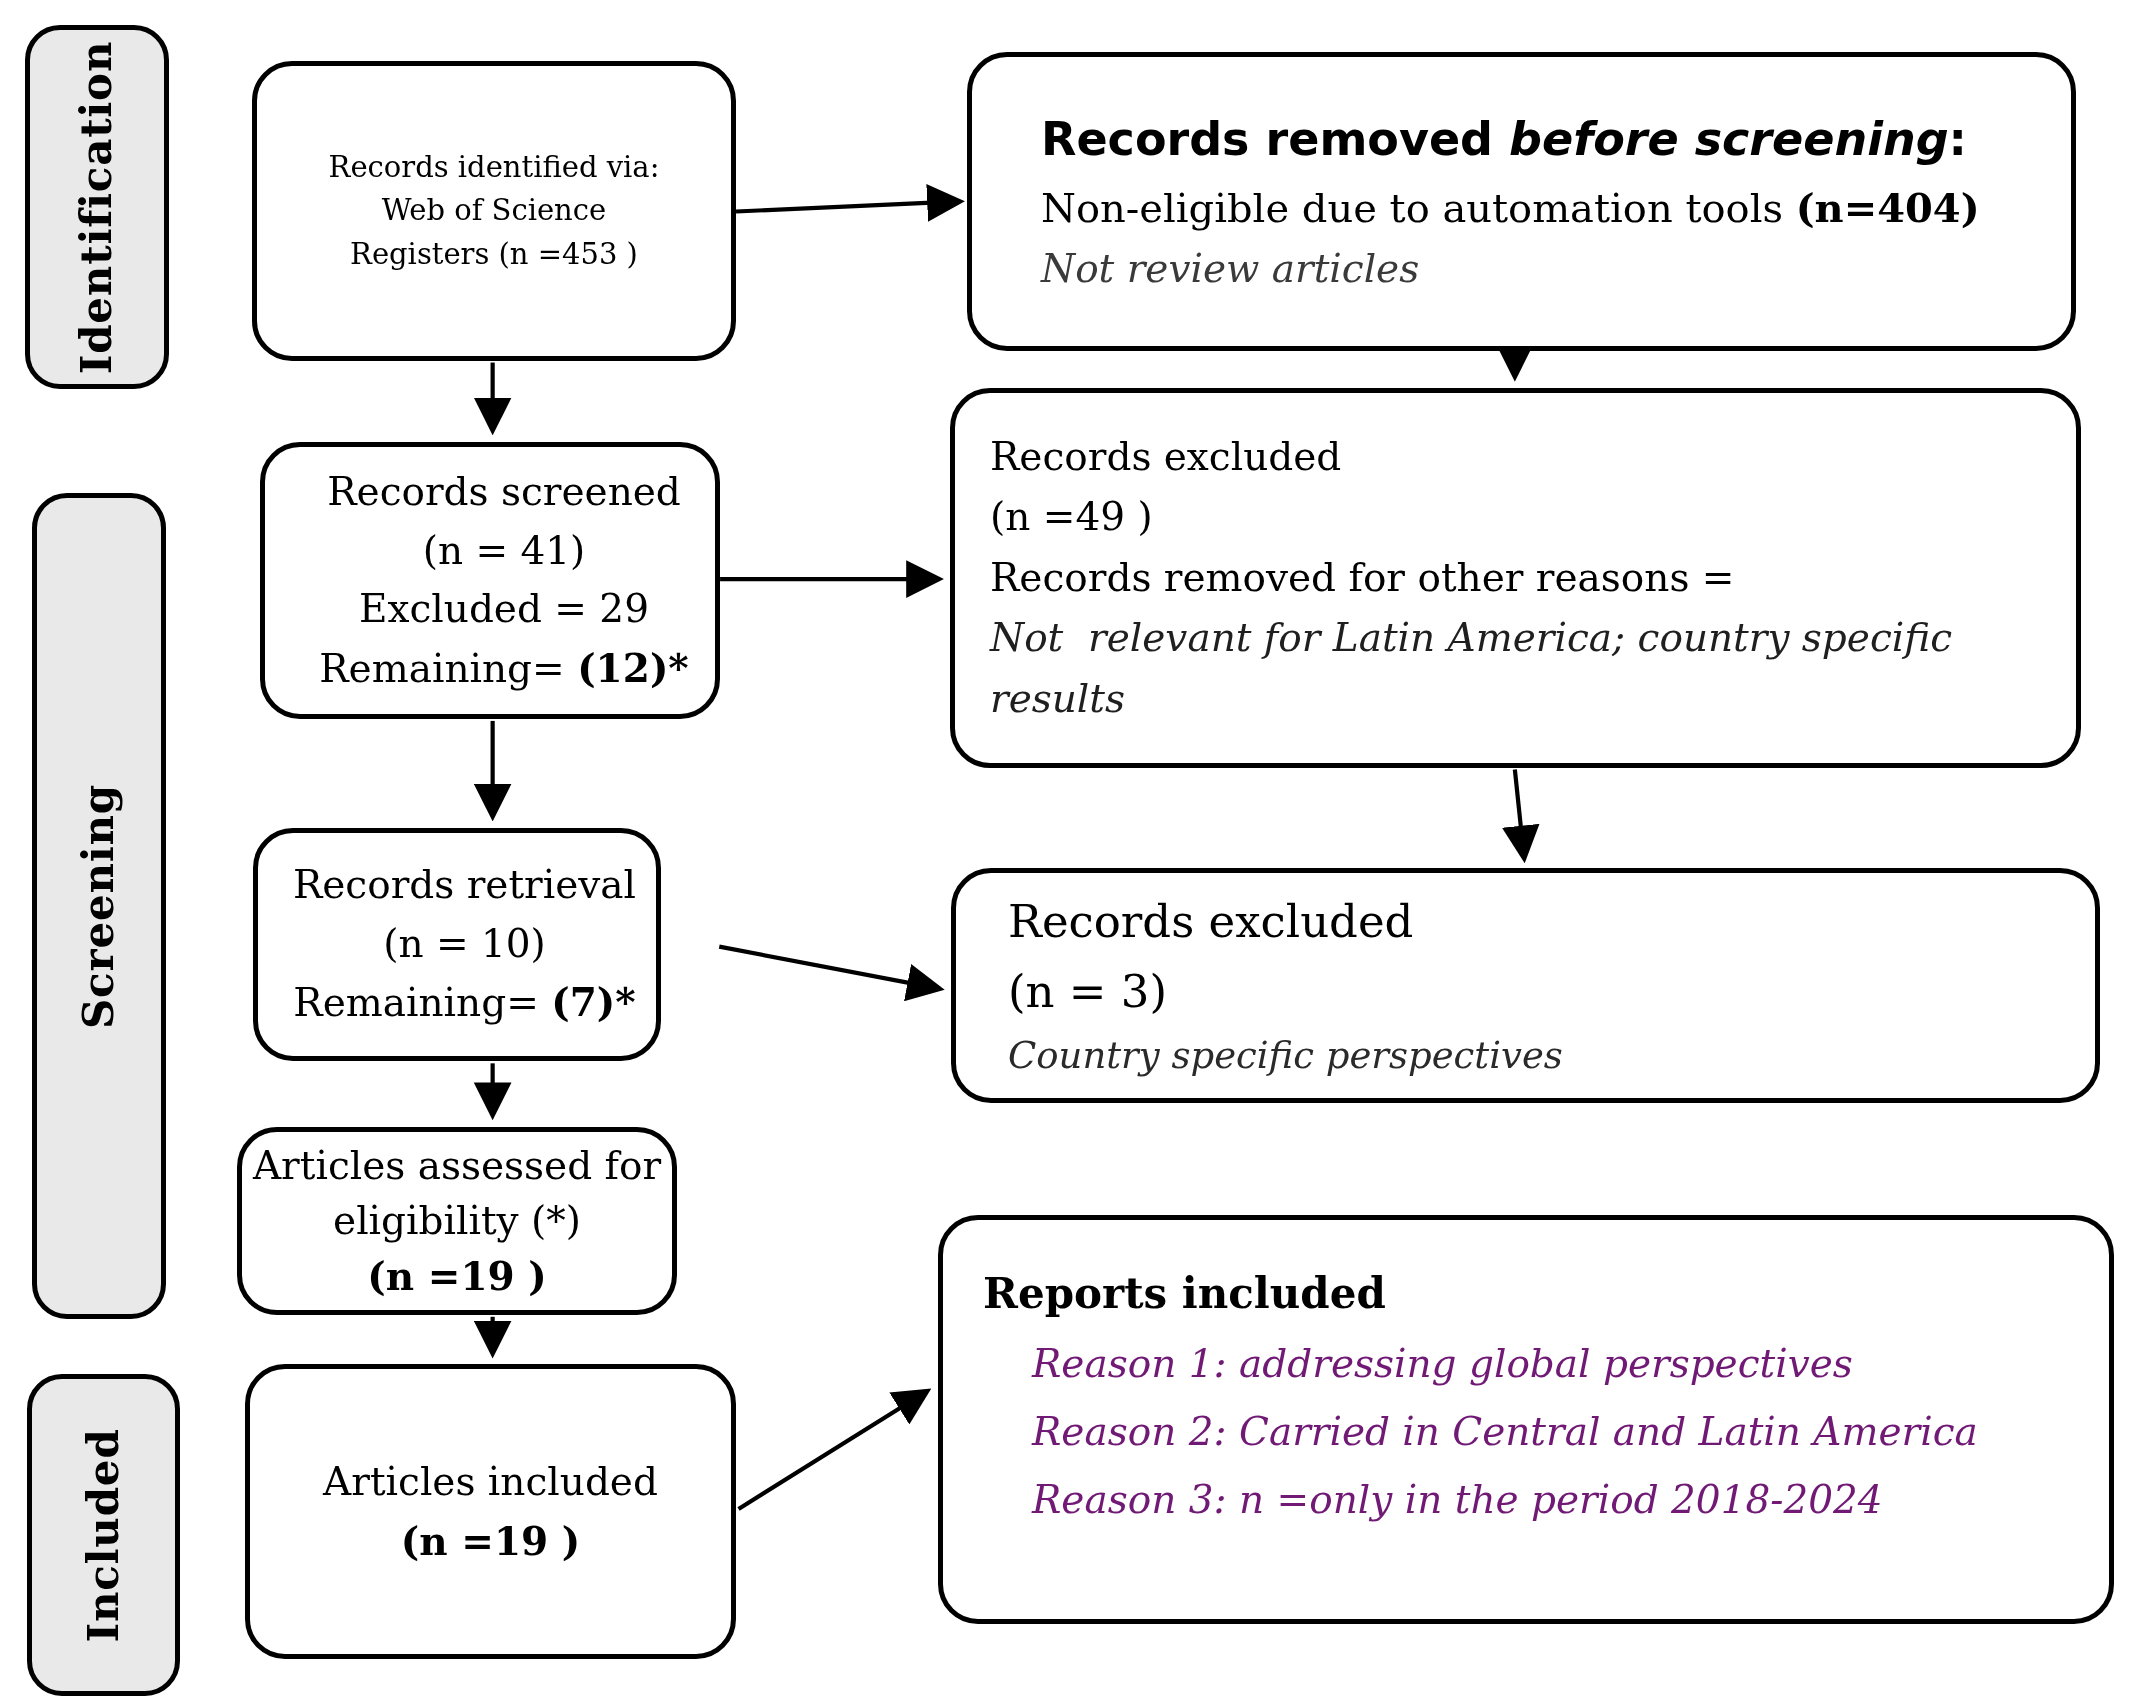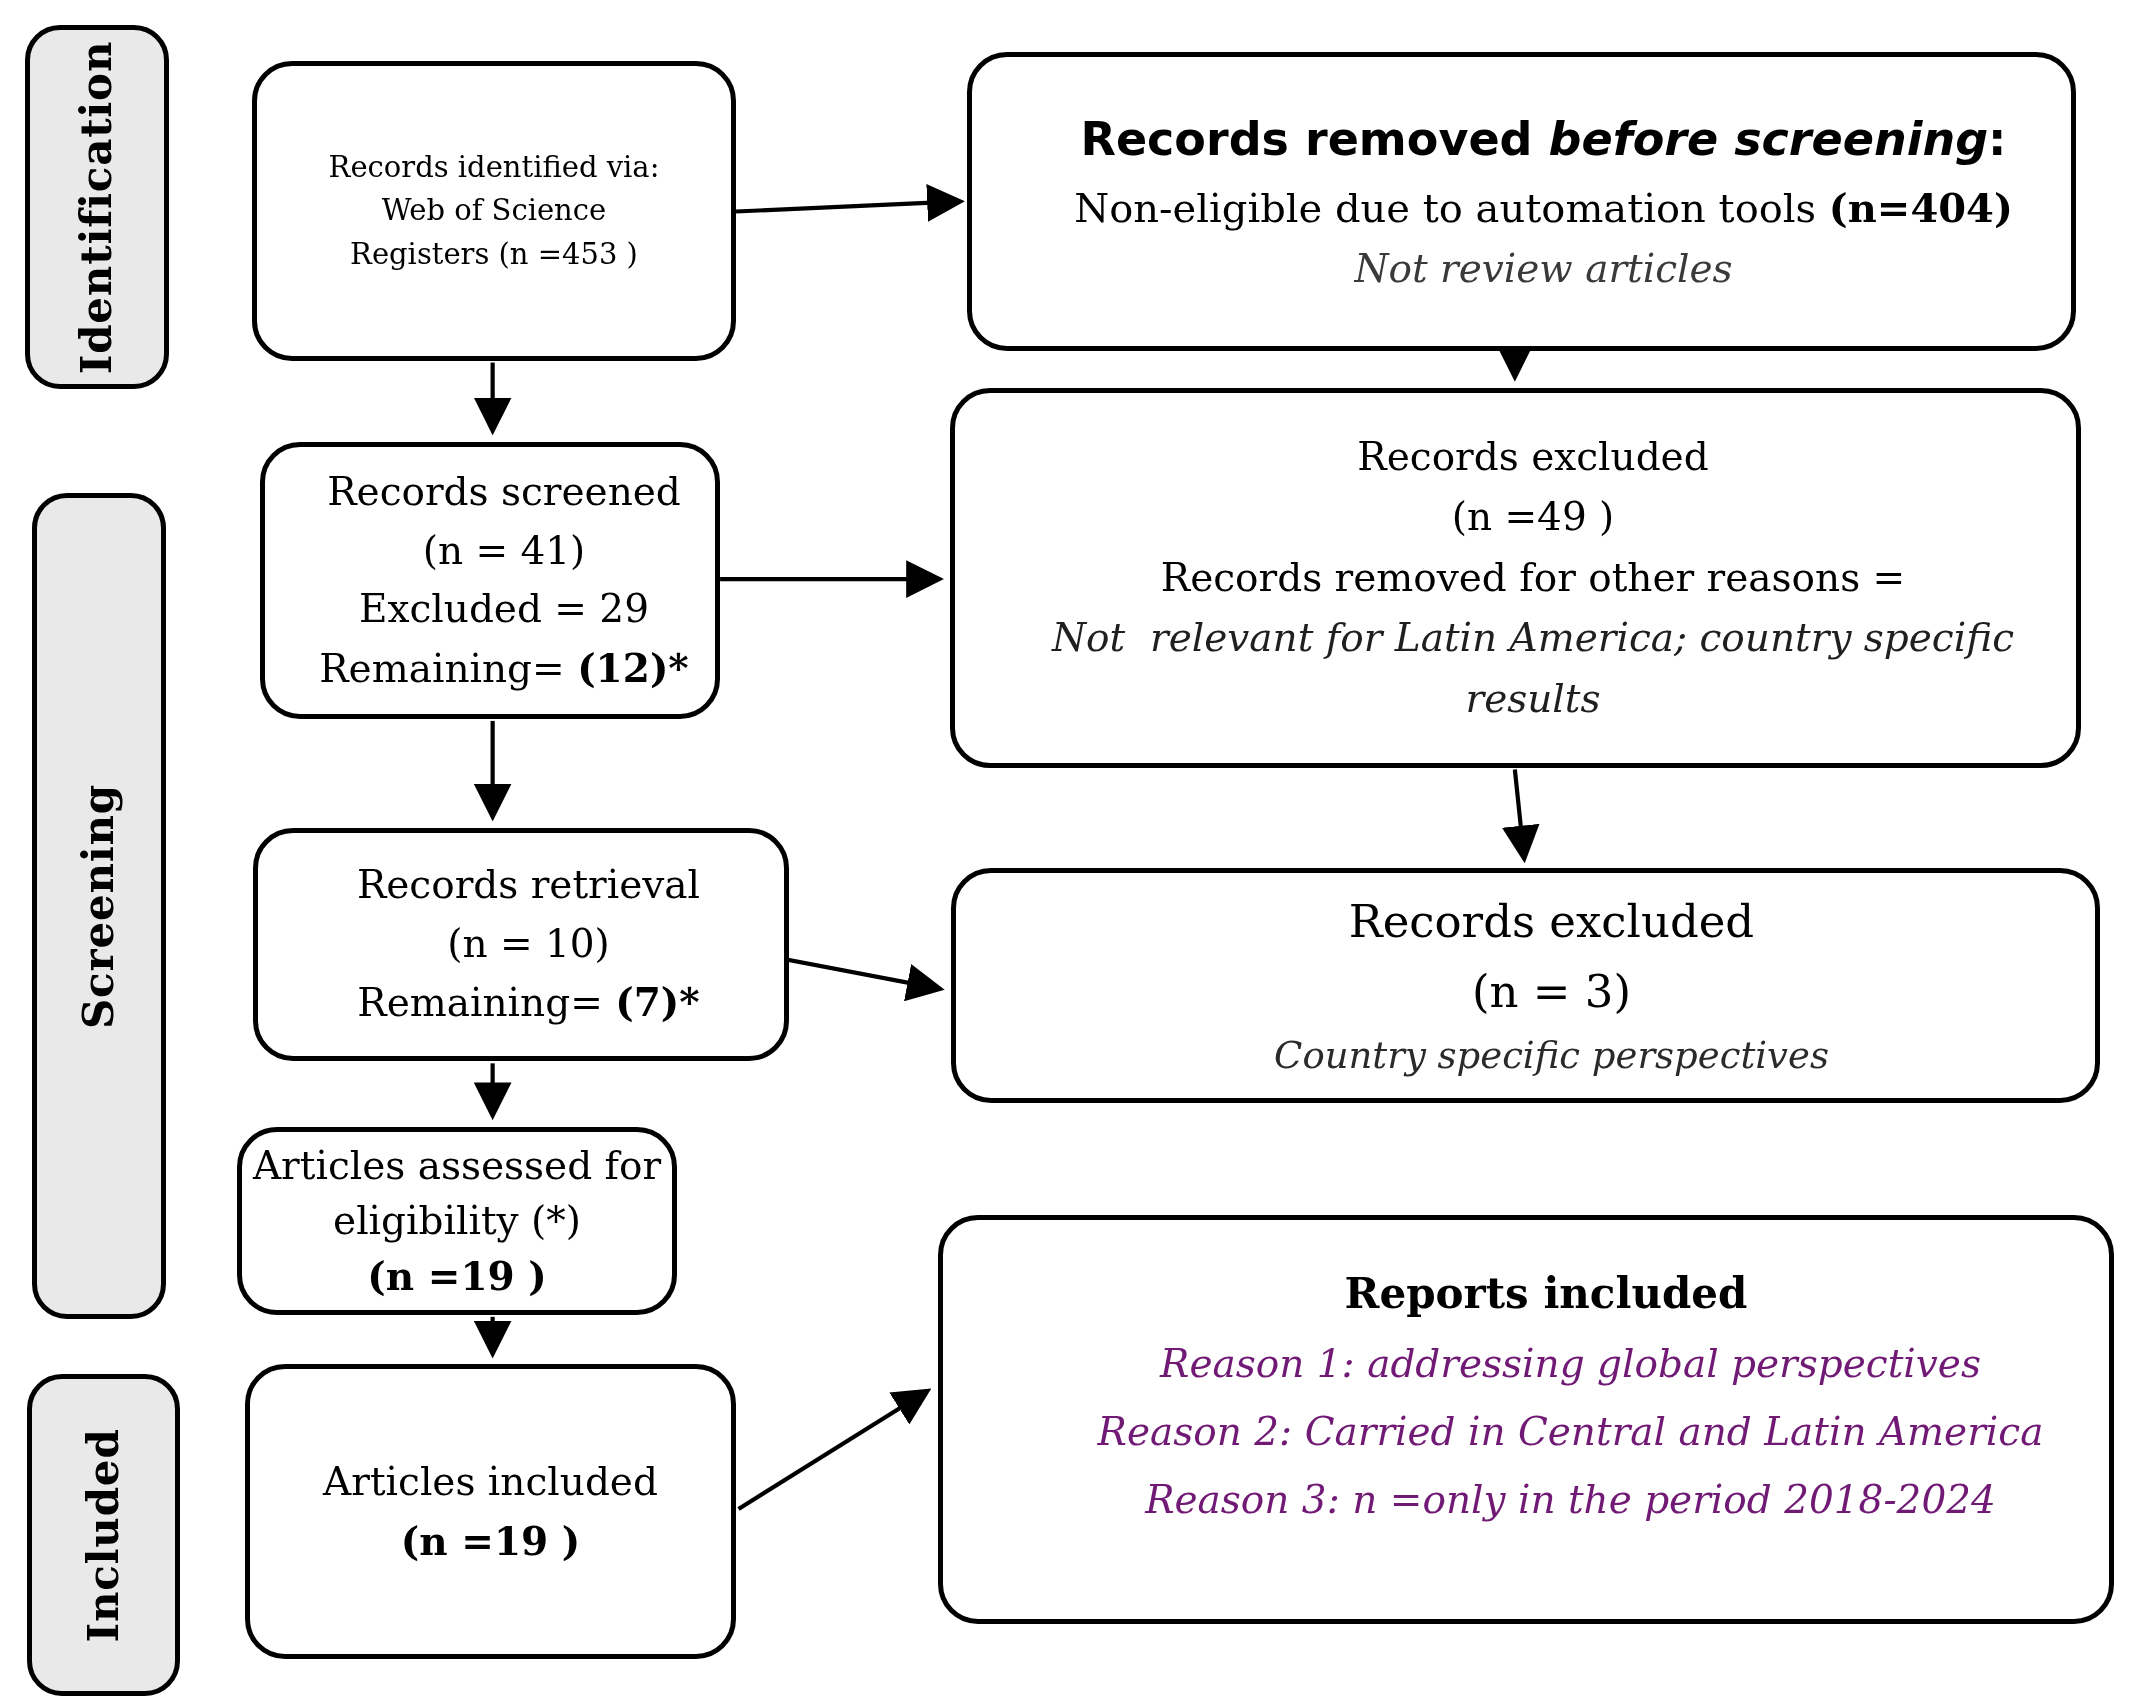--- a/index.html
+++ b/index.html
@@ -14,28 +14,28 @@
     position:absolute; background:#e9e9e9; border:5.9px solid #000; border-radius:35px;
     display:flex; align-items:center; justify-content:center;
   }
   .stage span {
     transform:rotate(-90deg); white-space:nowrap;
     font-family:"DejaVu Serif", serif; font-weight:bold; font-size:42px; letter-spacing:0.8px;
   }
 
   .fbox {
     position:absolute; background:#ffffff; border:5px solid #000; border-radius:40px;
-    display:flex; flex-direction:column; justify-content:center; box-sizing:border-box;text-align:center;
+    display:flex; flex-direction:column; justify-content:center; box-sizing:border-box;
   }
   .centered { align-items:center; text-align:center; }
   .ws-pre { white-space:pre-wrap; }
 
   .box-identified { left:252px; top:61px;  width:484px;  height:300px; font-size:29px; line-height:1.5; }
   .box-screened   { left:260px; top:442px; width:460px;  height:277px; font-size:39px; line-height:1.5;padding-left:28px; }
-  .box-retrieval  { left:253px; top:828px; width:536px;  height:233px; font-size:39px; line-height:1.5;padding-left:15px; }
+  .box-retrieval  { left:253px; top:828px; width:408px;  height:233px; font-size:39px; line-height:1.5;padding-left:15px; }
   .box-assessed   { left:237px; top:1127px;width:440px;  height:188px; font-size:39px; line-height:1.42; }
   .box-included   { left:245px; top:1364px;width:491px;  height:295px; font-size:39px; line-height:1.5; }
 
   .box-removed    { left:967px; top:52px;  width:1109px; height:299px; padding-left:69px; padding-right:25px; }
   .box-excluded1  { left:950px; top:388px; width:1131px; height:380px; padding-left:35px;  font-size:39px; line-height:1.55; }
   .box-excluded2  { left:951px; top:868px;width:1149px; height:235px; padding-left:52px; line-height:1.55; }
   .box-reports    { left:938px; top:1215px;width:1176px; height:409px; padding-left:40px; justify-content:flex-start; padding-top:49px; }
 
   .r1-title { font-family:"DejaVu Sans", sans-serif; font-weight:bold; font-size:46px; margin-bottom:18.5px; }
   .r1-title .it { font-style:italic; }

